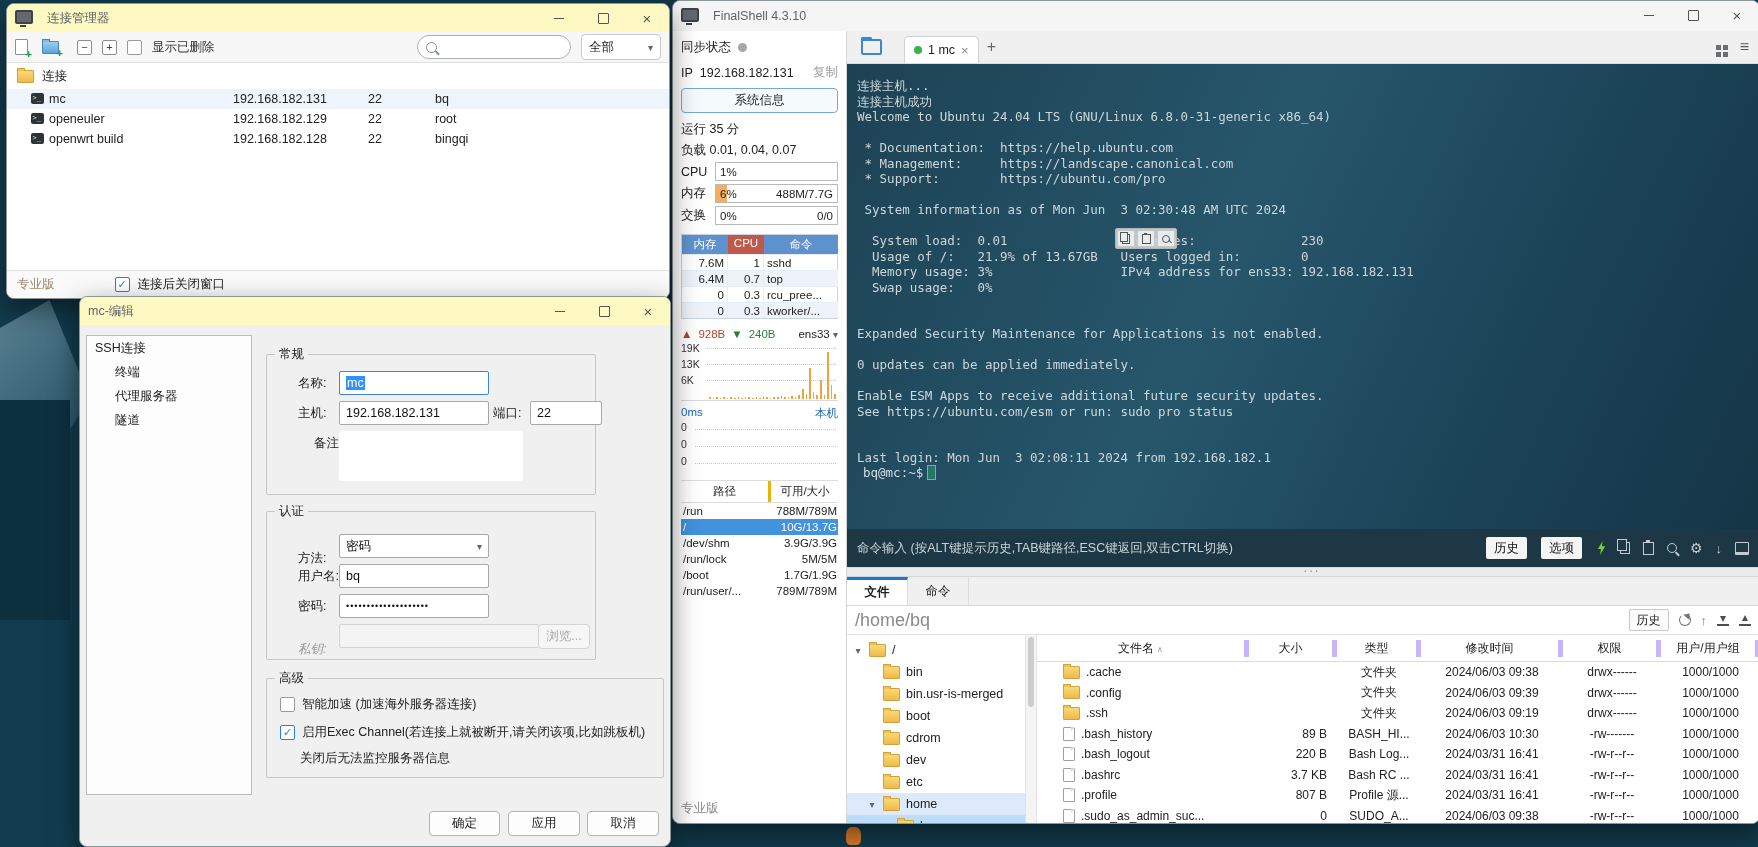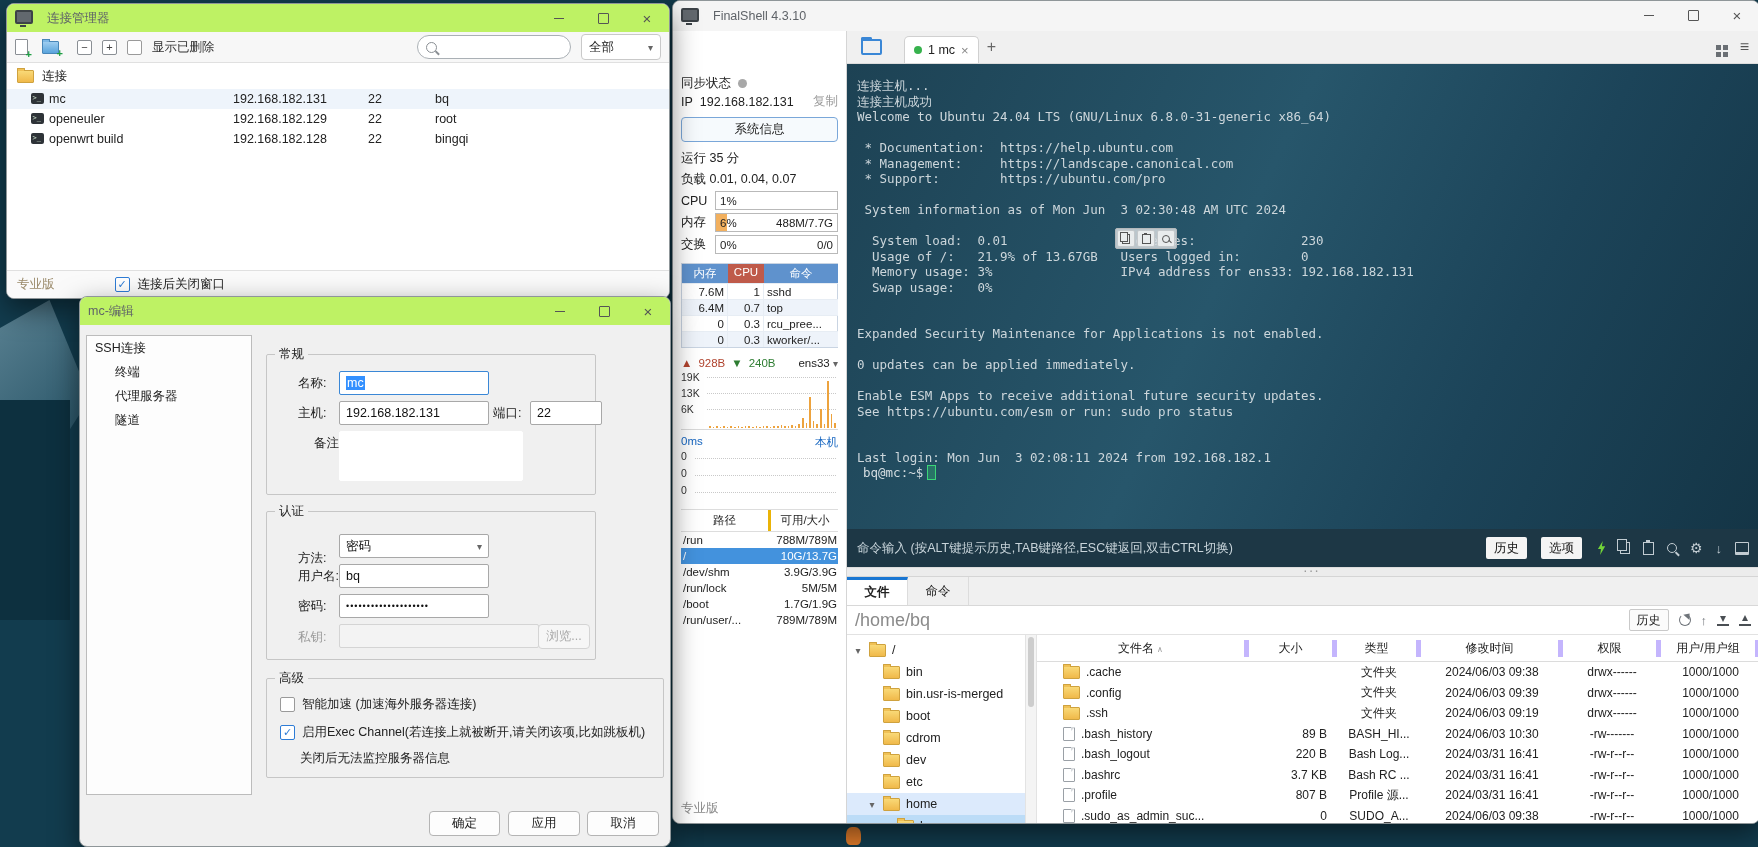--- a/index.html
+++ b/index.html
@@ -6,21 +6,21 @@
   .stage{position:relative;width:1758px;height:847px;overflow:hidden;
     background:linear-gradient(155deg,#2e6176 0%,#23556a 25%,#1642556 50%,#123c4e 55%,#0c3142 75%,#092634 100%);
     background-color:#123c4e;}
   .wp-mount{position:absolute;left:0;top:300px;width:90px;height:140px;background:linear-gradient(135deg,#7ea4b4aa,#44748866);clip-path:polygon(0 20%,55% 0,100% 70%,70% 100%,0 100%);}
   .wp-mount2{position:absolute;left:0;top:400px;width:70px;height:220px;background:#0d303f;}
   .wp-blob{position:absolute;left:846px;top:827px;width:15px;height:18px;border-radius:40% 40% 30% 30%;background:#e07b2a;}
   .wp-blob2{position:absolute;left:1290px;top:0;width:70px;height:3px;background:#c96f2d;}
 
   
   .win{position:absolute;background:#f0f0f0;border:1px solid #8f9699;border-radius:8px;box-shadow:0 10px 28px rgba(0,0,0,.5);overflow:hidden;}
-  .titlebar{position:relative;height:28px;background:#bef264;display:flex;align-items:center;}
+  .titlebar{position:relative;height:28px;background:#fef9c3;display:flex;align-items:center;}
   .titlebar .t-title{font-size:12.5px;color:#5f6368;margin-left:8px;}
   .winbtns{position:absolute;right:0;top:0;height:28px;display:flex;}
   .wbtn{width:44px;height:28px;display:flex;align-items:center;justify-content:center;color:#444;}
   .g-min::before{content:"";display:block;width:10px;height:1px;background:#555;}
   .g-max::before{content:"";display:block;width:9px;height:9px;border:1px solid #555;border-radius:1px;}
   .g-close::before{content:"\00D7";font-size:15px;color:#555;line-height:1;}
 
   
   .ico-app{position:relative;width:14px;height:10px;background:#62686e;border:2px solid #3c4247;border-radius:2px;margin:0 6px 2px 8px;}
   .ico-app::after{content:"";position:absolute;left:3px;bottom:-5px;width:6px;height:2px;background:#3c4247;}
@@ -103,21 +103,21 @@
   .btn{background:#fdfdfd;border:1px solid #b4b4b4;border-radius:4px;font-size:12.5px;color:#222;display:flex;align-items:center;justify-content:center;}
   .btn.dis{color:#a8a8a8;border-color:#d4d4d4;background:#f6f6f6;}
   .cbrow{position:absolute;display:flex;align-items:center;gap:7px;font-size:12.5px;color:#222;}
 
   
   #fs{left:672px;top:0;width:1086px;height:822px;display:flex;flex-direction:column;}
   #fs .titlebar{height:30px;background:#f5f5f5;}
   #fs .content{flex:1;display:flex;min-height:0;}
   
   #sb{width:174px;background:#fff;border-right:1px solid #d5d5d5;padding:8px 8px 6px 8px;box-sizing:border-box;display:flex;flex-direction:column;font-size:12.5px;color:#222;}
-  .sb-row{display:flex;align-items:center;gap:7px;margin-top:36px;}
+  .sb-row{display:flex;align-items:center;gap:7px;}
   .dot-gray{width:9px;height:9px;border-radius:50%;background:#a8a8a8;}
   .sb-copy{margin-left:auto;color:#999;}
   .sysinfo-btn{margin-top:7px;height:23px;border:1px solid #7aa7d9;background:#f6fafd;border-radius:4px;display:flex;align-items:center;justify-content:center;color:#222;}
   .sb-line{margin-top:8px;}
   .gauge-row{display:flex;align-items:center;gap:6px;margin-top:3px;}
   .gauge-row .gl{width:28px;}
   .gauge{flex:1;height:17px;border:1px solid #b9b9b9;background:#fff;position:relative;font-size:11.5px;display:flex;align-items:center;justify-content:space-between;padding:0 4px;}
   .gauge .fill{position:absolute;left:0;top:0;bottom:0;background:#f2b05e;}
   .gauge span{position:relative;}
   .ptable{margin-top:9px;border:1px solid #c9d4e2;font-size:11.5px;}
@@ -228,21 +228,21 @@
         <div class="wbtn g-close"></div>
       </div>
     </div>
     <div class="content">
 
       <div id="sb">
         <div class="sb-row">
           <span>同步状态</span>
           <span class="dot-gray"></span>
         </div>
-        <div class="sb-row" style="margin-top:1px;">
+        <div class="sb-row" style="margin-top:8px;">
           <span>IP</span>
           <span>192.168.182.131</span>
           <span class="sb-copy">复制</span>
         </div>
         <div class="sysinfo-btn">系统信息</div>
         <div class="sb-line">运行 35 分</div>
         <div style="margin-top:4px;">负载 0.01, 0.04, 0.07</div>
         <div class="gauge-row">
           <span class="gl">CPU</span>
           <div class="gauge">
@@ -731,21 +731,21 @@
         <span class="caret-d"></span>
     </div>
     <span class="frm-label" style="left:218px;top:271px;">用户名:</span>
     <div class="tb" style="left:259px;top:267px;width:136px;height:22px;">
         <span>bq</span>
       </div>
     <span class="frm-label" style="left:218px;top:301px;">密码:</span>
     <div class="tb" style="left:259px;top:297px;width:136px;height:22px;font-size:9px;letter-spacing:1px;">
         <span>••••••••••••••••••••</span>
       </div>
-    <span class="frm-label dis" style="left:218px;top:332px;">私钥:</span>
+    <span class="frm-label dis" style="left:218px;top:344px;font-style:italic;">私钥:</span>
     <div class="tb dis" style="left:259px;top:327px;width:186px;height:22px;"></div>
     <div class="btn dis" style="position:absolute;left:458px;top:327px;width:50px;height:23px;">浏览...</div>
 
     <div class="fieldset" style="left:186px;top:381px;width:396px;height:98px;">
       <span class="fs-legend">高级</span>
     </div>
     <div class="cbrow" style="left:200px;top:399px;">
       <span class="chk"></span>
       <span>智能加速 (加速海外服务器连接)</span>
     </div>

